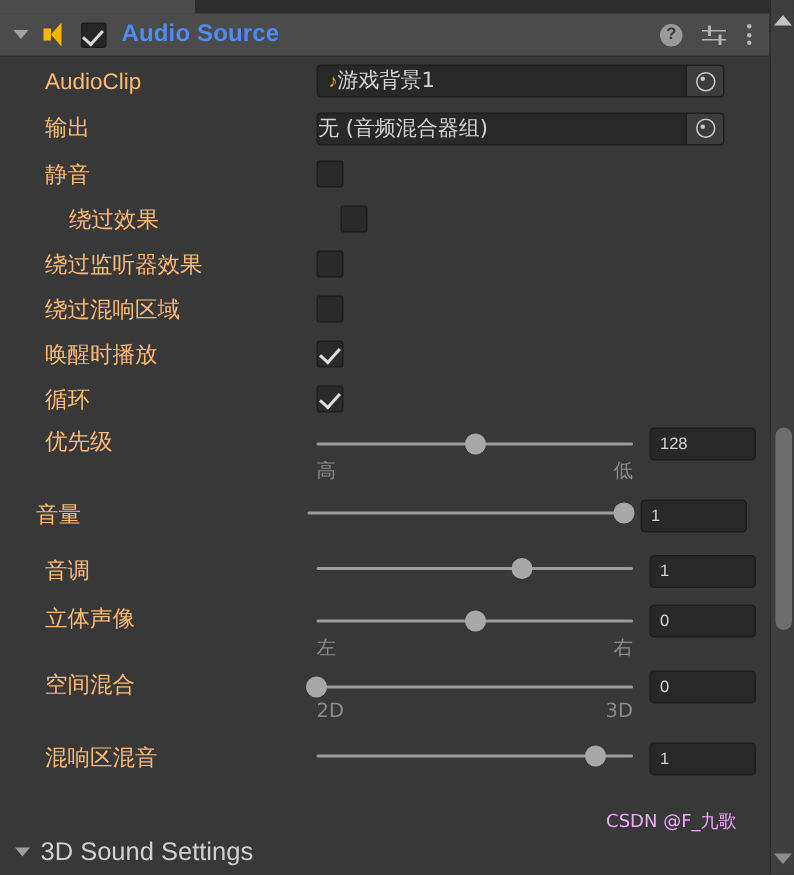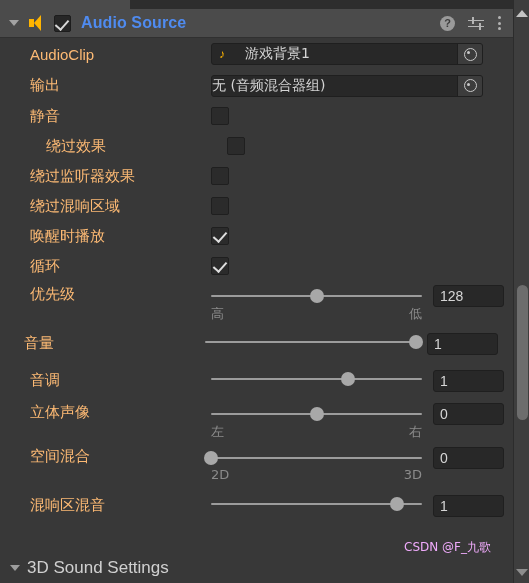--- a/index.html
+++ b/index.html
@@ -202,21 +202,21 @@
   }
   .objfield .note {
     color: #ffb400;
     font-size: 12px;
     margin-left: 7px;
     line-height: 1;
   }
   .objfield .txt {
     color: #d4d4d4;
     font-size: 14px;
-    margin-left: 20px;
+    margin-left: 0;
     font-family: "DejaVu Sans", "Liberation Sans", sans-serif;
     white-space: nowrap;
     overflow: hidden;
   }
   .objfield .txt.pad { margin-left: 0; }
   .objfield .picker {
     position: absolute;
     right: 0; top: 0;
     width: 24px; height: 20px;
     background: #3c3c3c;
@@ -295,21 +295,21 @@
   }
   .numfield {
     width: 71px;
     height: 22px;
     background: #282828;
     border: 1px solid #1f1f1f;
     border-radius: 3px;
     box-sizing: border-box;
     margin-left: 11px;
     color: #d6d6d6;
-    font-size: 14px;
+    font-size: 11px;
     display: flex;
     align-items: center;
     padding-left: 6px;
   }
 
   
   .footer-row {
     position: absolute;
     left: 0; bottom: 0;
     width: 513px;

